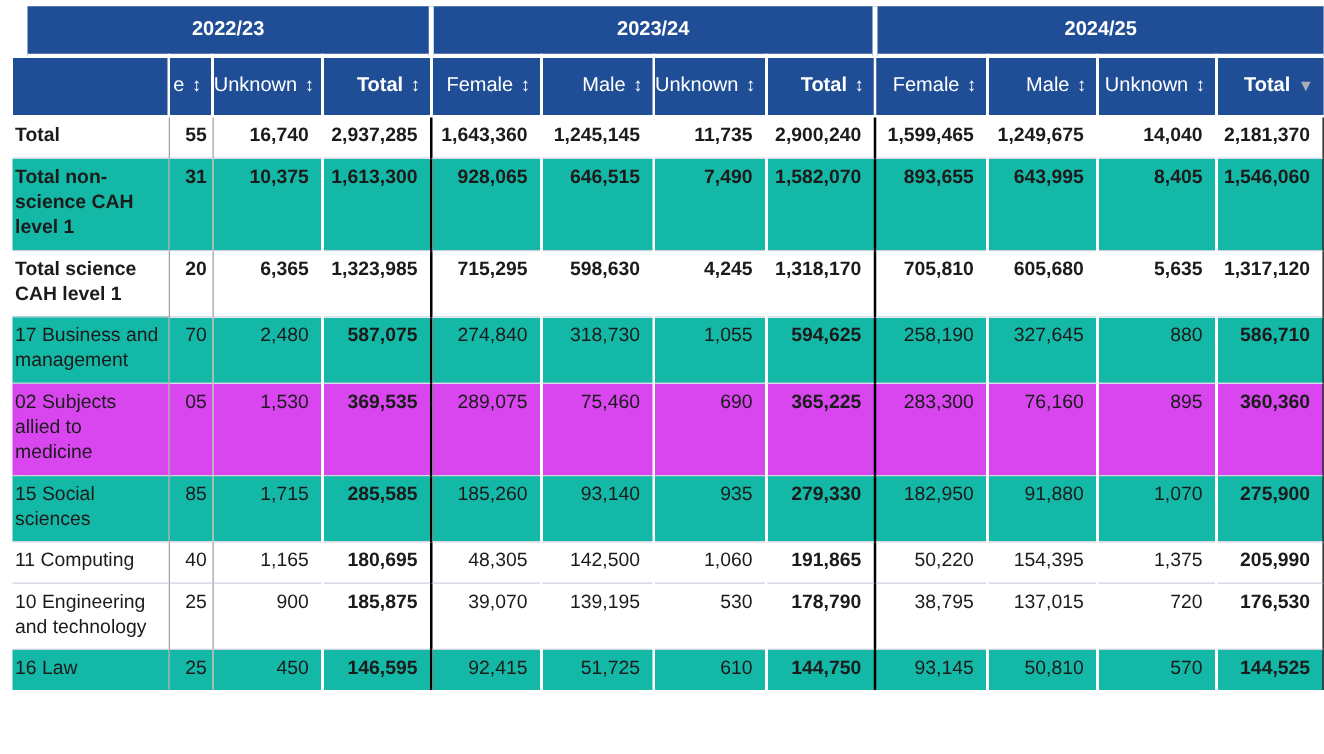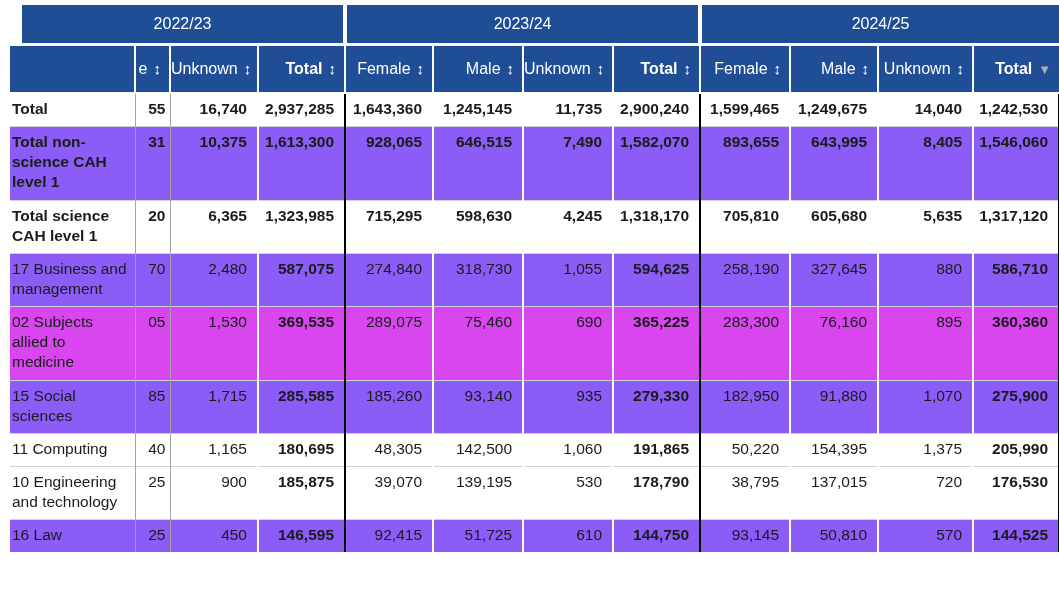--- a/index.html
+++ b/index.html
@@ -5,21 +5,21 @@
   html,body { margin:0; padding:0; background:#ffffff; }
   body { font-family:"Liberation Sans", sans-serif; color:#1b1b1b; }
   .wrap { padding:5px 0 0 10px; }
   table { border-collapse:collapse; table-layout:fixed; width:1049px; }
 
   
   thead th { background:#1F4E96; color:#ffffff; font-weight:400; }
   tr.bands .corner { background:#ffffff; border:none; }
   tr.bands th.band {
     height:36px; text-align:center; font-size:16px;
-    border-bottom:3px solid #ffffff; border-left:4px solid #ffffff;
+    border-bottom:3px solid #ffffff; border-left:4px solid #ffffff;font-weight:bold;
   }
   tr.bands th.band.first { border-left:none; }
   tr.colhead th {
     height:46px; font-size:16px; text-align:right;
     padding:0 8px 0 0; vertical-align:middle;
     border-left:2px solid #ffffff; border-bottom:2px solid #ffffff;
     overflow:hidden; white-space:nowrap;
   }
   tr.colhead th.lblhead { border-left:none; }
   tr.colhead th.totalhead { font-weight:700;margin-top:17px; }
@@ -29,21 +29,21 @@
   
   tbody td {
     vertical-align:top; font-size:15.5px; line-height:1.3;
     padding-top:5px; padding-bottom:7px;
     border-top:1px solid #ccd3df; background:#ffffff;
   }
   td.rowlabel { padding-left:2px; padding-right:4px; border-right:1px solid #a3a3a3; }
   td.num { text-align:right; padding-right:10px; border-right:2px solid #ffffff; overflow:hidden; white-space:nowrap; }
   td.num.partial { padding-right:4px; border-right:1px solid #a3a3a3; }
   td.num.totalcol { border-left:2px solid #0f766e; border-right:2px solid #000000; font-weight:700; }
-  tr.stripe td { background:#8b5cf6; }
+  tr.stripe td { background:#14b8a6; }
   tr.highlight td { background:#d946ef; }
   tr.boldrow td { font-weight:700; }
 </style>
 </head>
 <body>
 
 <div class="wrap">
 <table>
   <colgroup>
     <col style="width:12px">
@@ -88,21 +88,21 @@
           <td class="num partial">55</td>
           <td class="num">16,740</td>
           <td class="num totalcol">2,937,285</td>
           <td class="num">1,643,360</td>
           <td class="num">1,245,145</td>
           <td class="num">11,735</td>
           <td class="num totalcol">2,900,240</td>
           <td class="num">1,599,465</td>
           <td class="num">1,249,675</td>
           <td class="num">14,040</td>
-          <td class="num totalcol">1,242,530</td>
+          <td class="num totalcol">2,181,370</td>
         </tr>
         <tr class="boldrow stripe">
           <td colspan="2" class="rowlabel">Total non-science CAH level 1</td>
           <td class="num partial">31</td>
           <td class="num">10,375</td>
           <td class="num totalcol">1,613,300</td>
           <td class="num">928,065</td>
           <td class="num">646,515</td>
           <td class="num">7,490</td>
           <td class="num totalcol">1,582,070</td>

